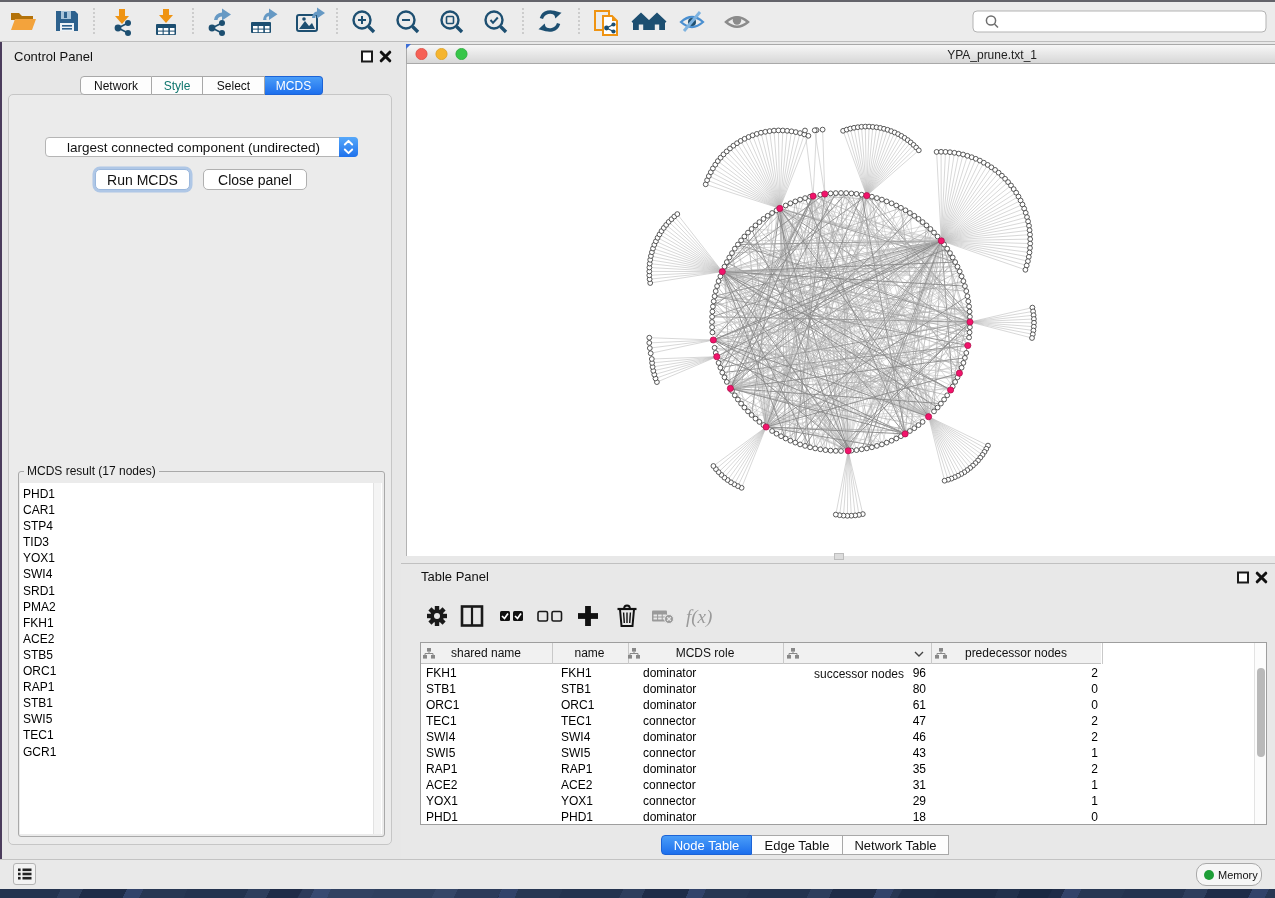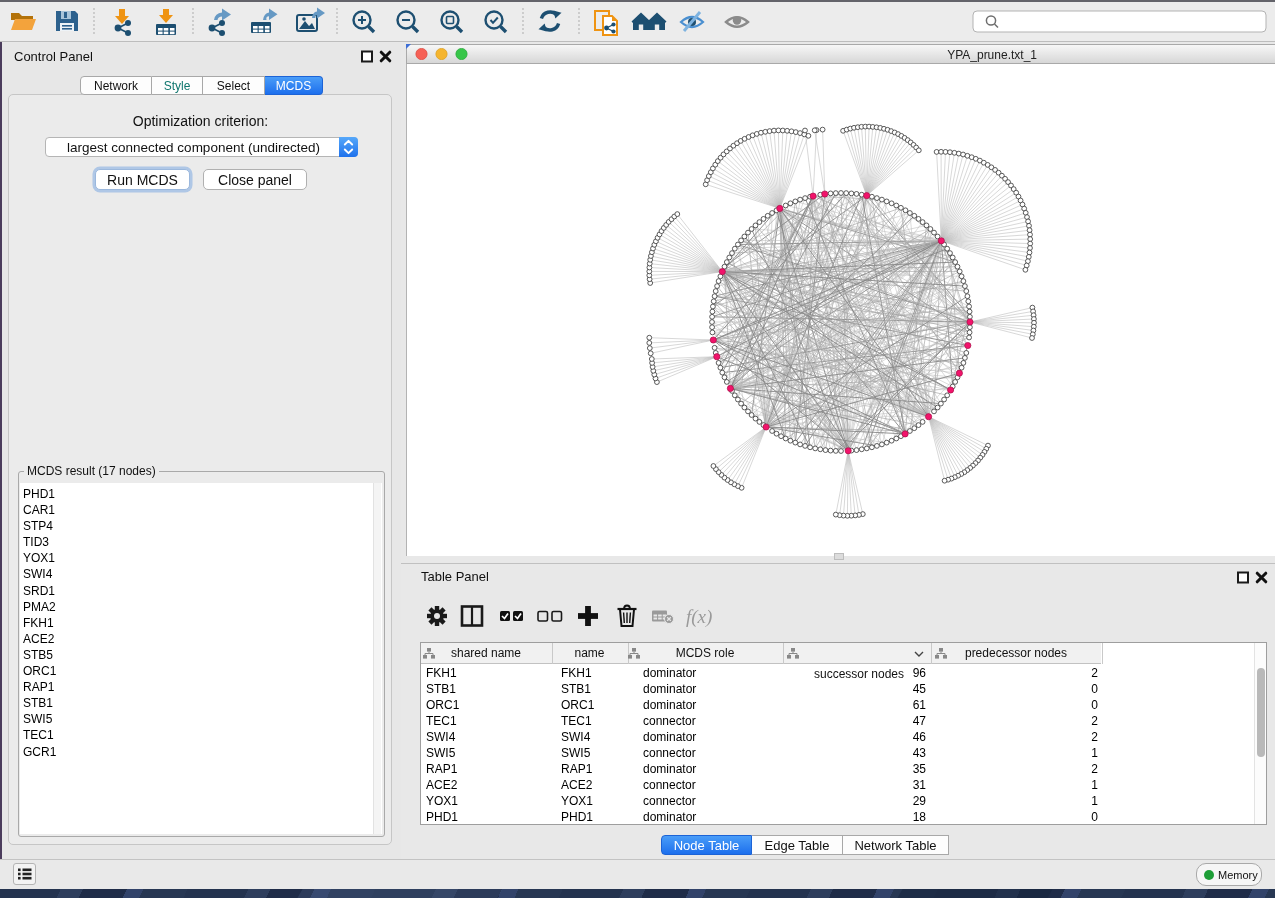--- a/index.html
+++ b/index.html
@@ -183,21 +183,20 @@
 
 <div class="abs" style="left:8px;top:51px;width:384px;height:751px;background:#ebebeb;border:1px solid #c6c6c6;border-radius:5px;"></div>
 
 <div class="abs" style="left:80px;top:33px;width:243px;height:35px;font-size:12px;">
   <div class="abs" style="left:0;top:0;width:72px;height:19px;background:#fdfdfd;border:1px solid #a8a8a8;border-radius:4px 0 0 4px;text-align:center;line-height:18px;color:#111;">Network</div>
   <div class="abs" style="left:72px;top:0;width:51px;height:19px;background:#fdfdfd;border:1px solid #a8a8a8;border-left:none;text-align:center;line-height:18px;color:#0f766e;">Style</div>
   <div class="abs" style="left:123px;top:0;width:62px;height:19px;background:#fdfdfd;border:1px solid #a8a8a8;border-left:none;text-align:center;line-height:18px;color:#111;">Select</div>
   <div class="abs" style="left:185px;top:0;width:58px;height:19px;background:linear-gradient(#4a9df8,#1d6fed);border:1px solid #1c63d6;border-left:none;border-radius:0 4px 4px 0;text-align:center;line-height:18px;color:#fff;">MCDS</div>
 </div>
 
-<div class="abs" style="left:0;top:70px;width:401px;text-align:center;font-size:14px;color:#111;">Optimization criterion:</div>
 <div class="abs" style="left:45px;top:94px;width:313px;height:20px;background:#fff;border:1px solid #b5b5b5;border-radius:4px;">
   <div class="abs" style="left:2px;top:0;width:291px;height:19px;line-height:19px;font-size:13.5px;color:#111;text-align:center;">largest connected component (undirected)</div>
   <div class="abs" style="right:-1px;top:-1px;width:19px;height:20px;background:linear-gradient(#56a8fa,#1e71ec);border-radius:0 4px 4px 0;">
     <svg width="19" height="20" viewBox="0 0 19 20">
           <path d="M 5.8 7.5 L 9.5 3.8 L 13.2 7.5 M 5.8 12.5 L 9.5 16.2 L 13.2 12.5" stroke="#fff" stroke-width="1.9" fill="none" stroke-linecap="round" stroke-linejoin="round"></path>
         </svg>
   </div>
 </div>
 <div class="abs" style="left:95px;top:126px;width:95px;height:21px;background:#fff;border:1px solid #9bb8dd;border-radius:5px;box-shadow:0 0 0 2.5px rgba(125,170,225,.55);font-size:14px;color:#111;text-align:center;line-height:20px;">Run MCDS</div>
 <div class="abs" style="left:203px;top:126px;width:104px;height:21px;background:#fff;border:1px solid #b0b0b0;border-radius:5px;font-size:14px;color:#111;text-align:center;line-height:20px;">Close panel</div>
@@ -1221,21 +1220,21 @@
           <span class="abs" style="left:5px;">FKH1</span>
           <span class="abs" style="left:140px;">FKH1</span>
           <span class="abs" style="left:222px;">dominator</span>
           <span class="abs" style="left:362px;width:143px;text-align:right;display:inline-block;">96</span>
           <span class="abs" style="left:510px;width:167px;text-align:right;display:inline-block;">2</span>
         </div>
 <div style="position:relative;height:16px;line-height:16px;">
           <span class="abs" style="left:5px;">STB1</span>
           <span class="abs" style="left:140px;">STB1</span>
           <span class="abs" style="left:222px;">dominator</span>
-          <span class="abs" style="left:362px;width:143px;text-align:right;display:inline-block;">45</span>
+          <span class="abs" style="left:362px;width:143px;text-align:right;display:inline-block;">80</span>
           <span class="abs" style="left:510px;width:167px;text-align:right;display:inline-block;">0</span>
         </div>
 <div style="position:relative;height:16px;line-height:16px;">
           <span class="abs" style="left:5px;">ORC1</span>
           <span class="abs" style="left:140px;">ORC1</span>
           <span class="abs" style="left:222px;">dominator</span>
           <span class="abs" style="left:362px;width:143px;text-align:right;display:inline-block;">61</span>
           <span class="abs" style="left:510px;width:167px;text-align:right;display:inline-block;">0</span>
         </div>
 <div style="position:relative;height:16px;line-height:16px;">

